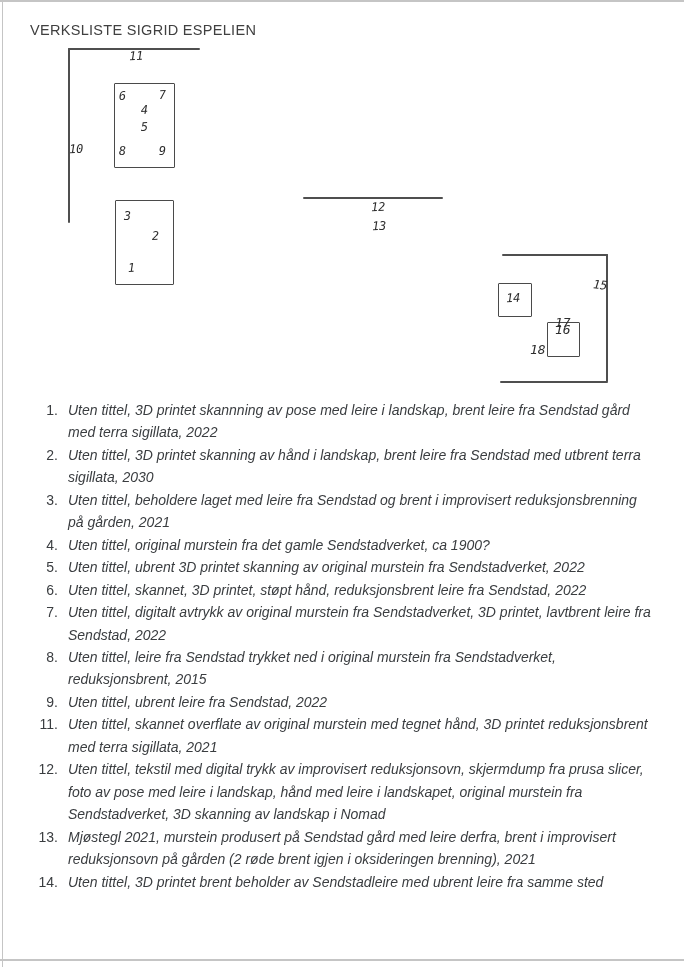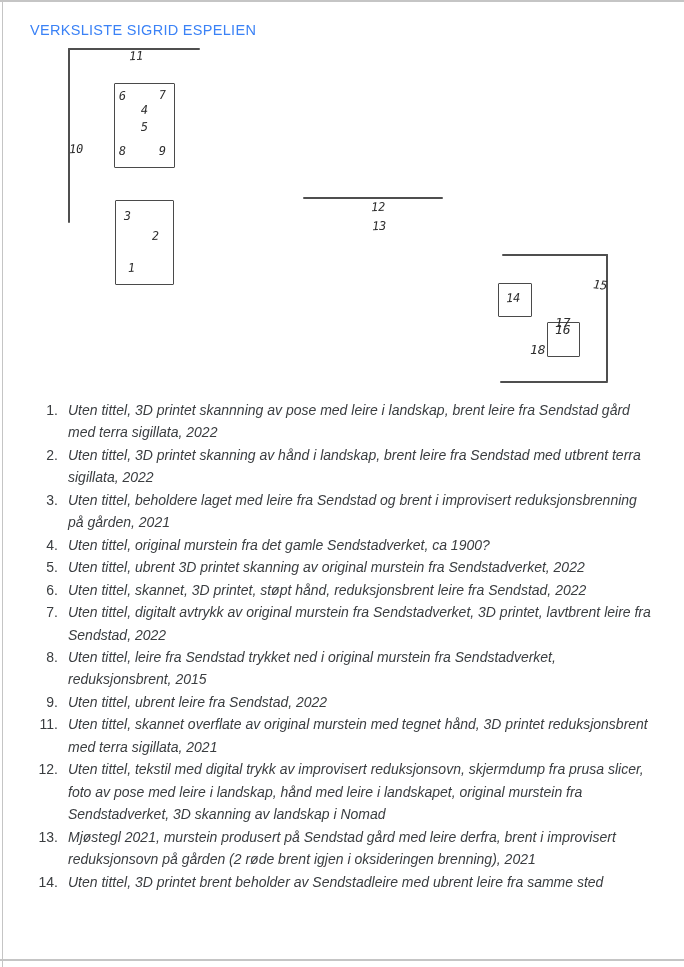--- a/index.html
+++ b/index.html
@@ -21,21 +21,21 @@
   .edge-bottom { left: 0; top: 959px; width: 684px; height: 2px; }
 
   .page-title {
     position: absolute;
     left: 30px;
     top: 22px;
     margin: 0;
     font-size: 14.5px;
     font-weight: 400;
     letter-spacing: 0.3px;
-    color: #3b82f6;
+    color: #404040;
   }
 
   
   .sketch { position: absolute; left: 0; top: 0; width: 684px; height: 400px; }
   .hline, .vline { position: absolute; background: #4f4f4f; border-radius: 1px; }
   .hline { height: 1.5px; }
   .vline { width: 1.5px; }
   .rect {
     position: absolute;
     border: 1.5px solid #4a4a4a;
@@ -133,21 +133,21 @@
     <span class="hw hw-small" style="left:530px; top:345px;">18</span>
   </div>
 
   <div class="works-list">
       <div class="list-item">
       <span class="li-num">1.</span>
       <span class="li-text">Uten tittel, 3D printet skannning av pose med leire i landskap, brent leire fra Sendstad gård med terra sigillata, 2022</span>
     </div>
       <div class="list-item">
       <span class="li-num">2.</span>
-      <span class="li-text">Uten tittel, 3D printet skanning av hånd i landskap, brent leire fra Sendstad med utbrent terra sigillata, 2022</span>
+      <span class="li-text">Uten tittel, 3D printet skanning av hånd i landskap, brent leire fra Sendstad med utbrent terra sigillata, 2030</span>
     </div>
       <div class="list-item">
       <span class="li-num">3.</span>
       <span class="li-text">Uten tittel, beholdere laget med leire fra Sendstad og brent i improvisert reduksjonsbrenning på gården, 2021</span>
     </div>
       <div class="list-item">
       <span class="li-num">4.</span>
       <span class="li-text">Uten tittel, original murstein fra det gamle Sendstadverket, ca 1900?</span>
     </div>
       <div class="list-item">

